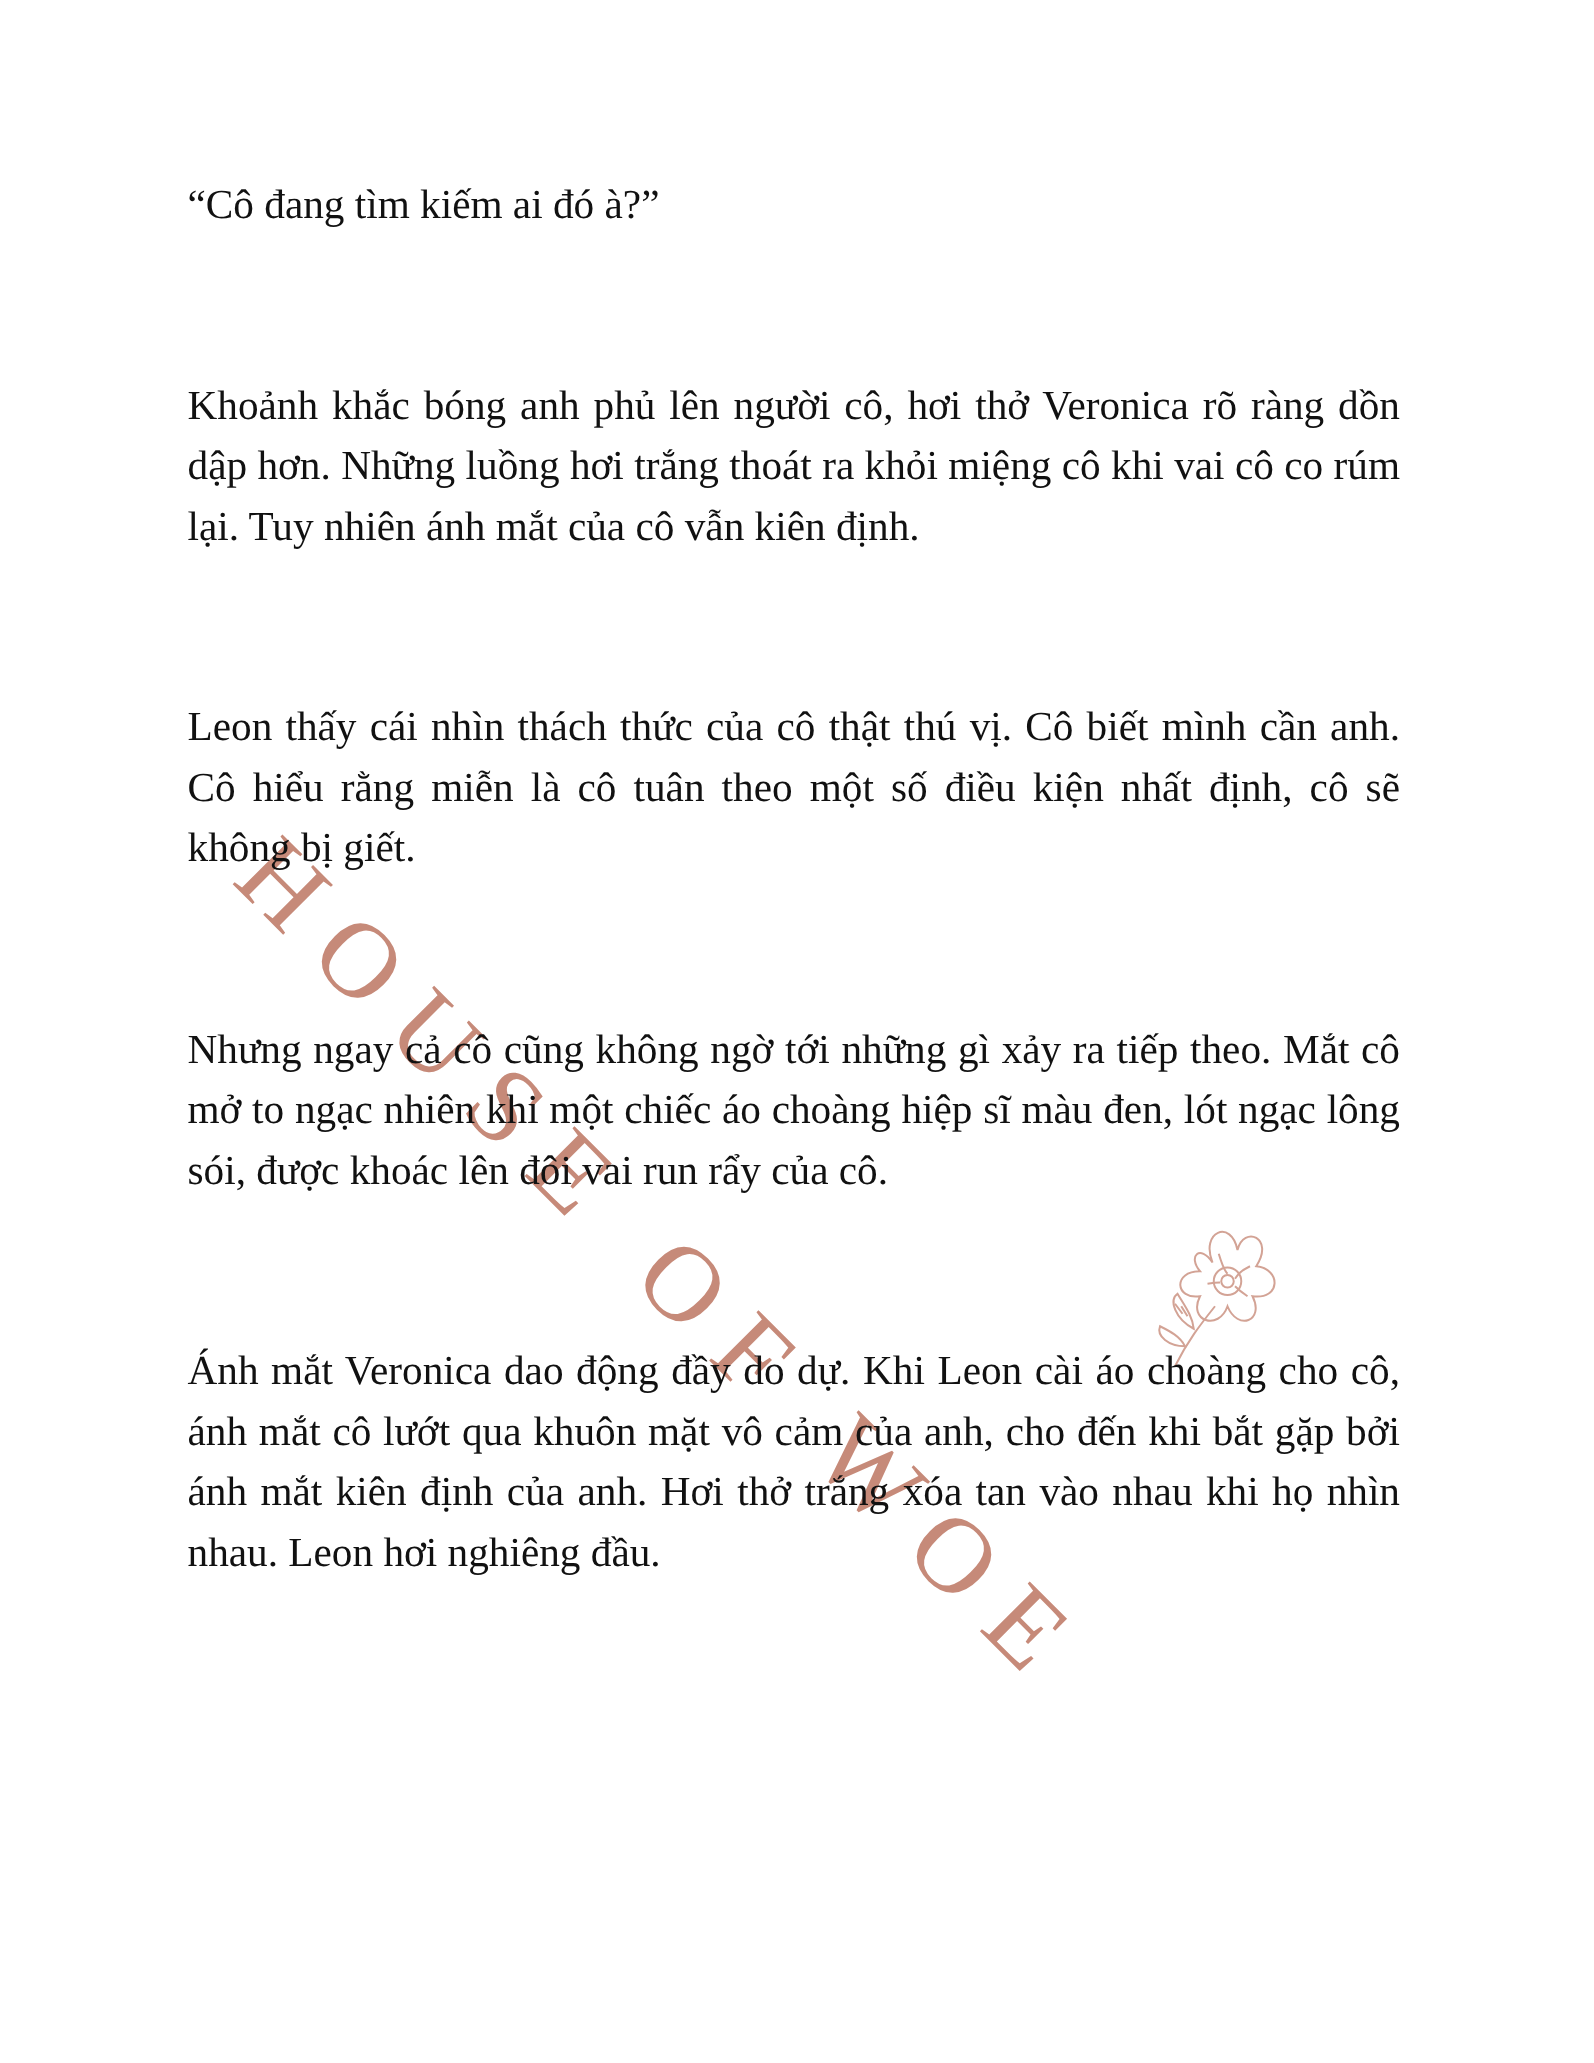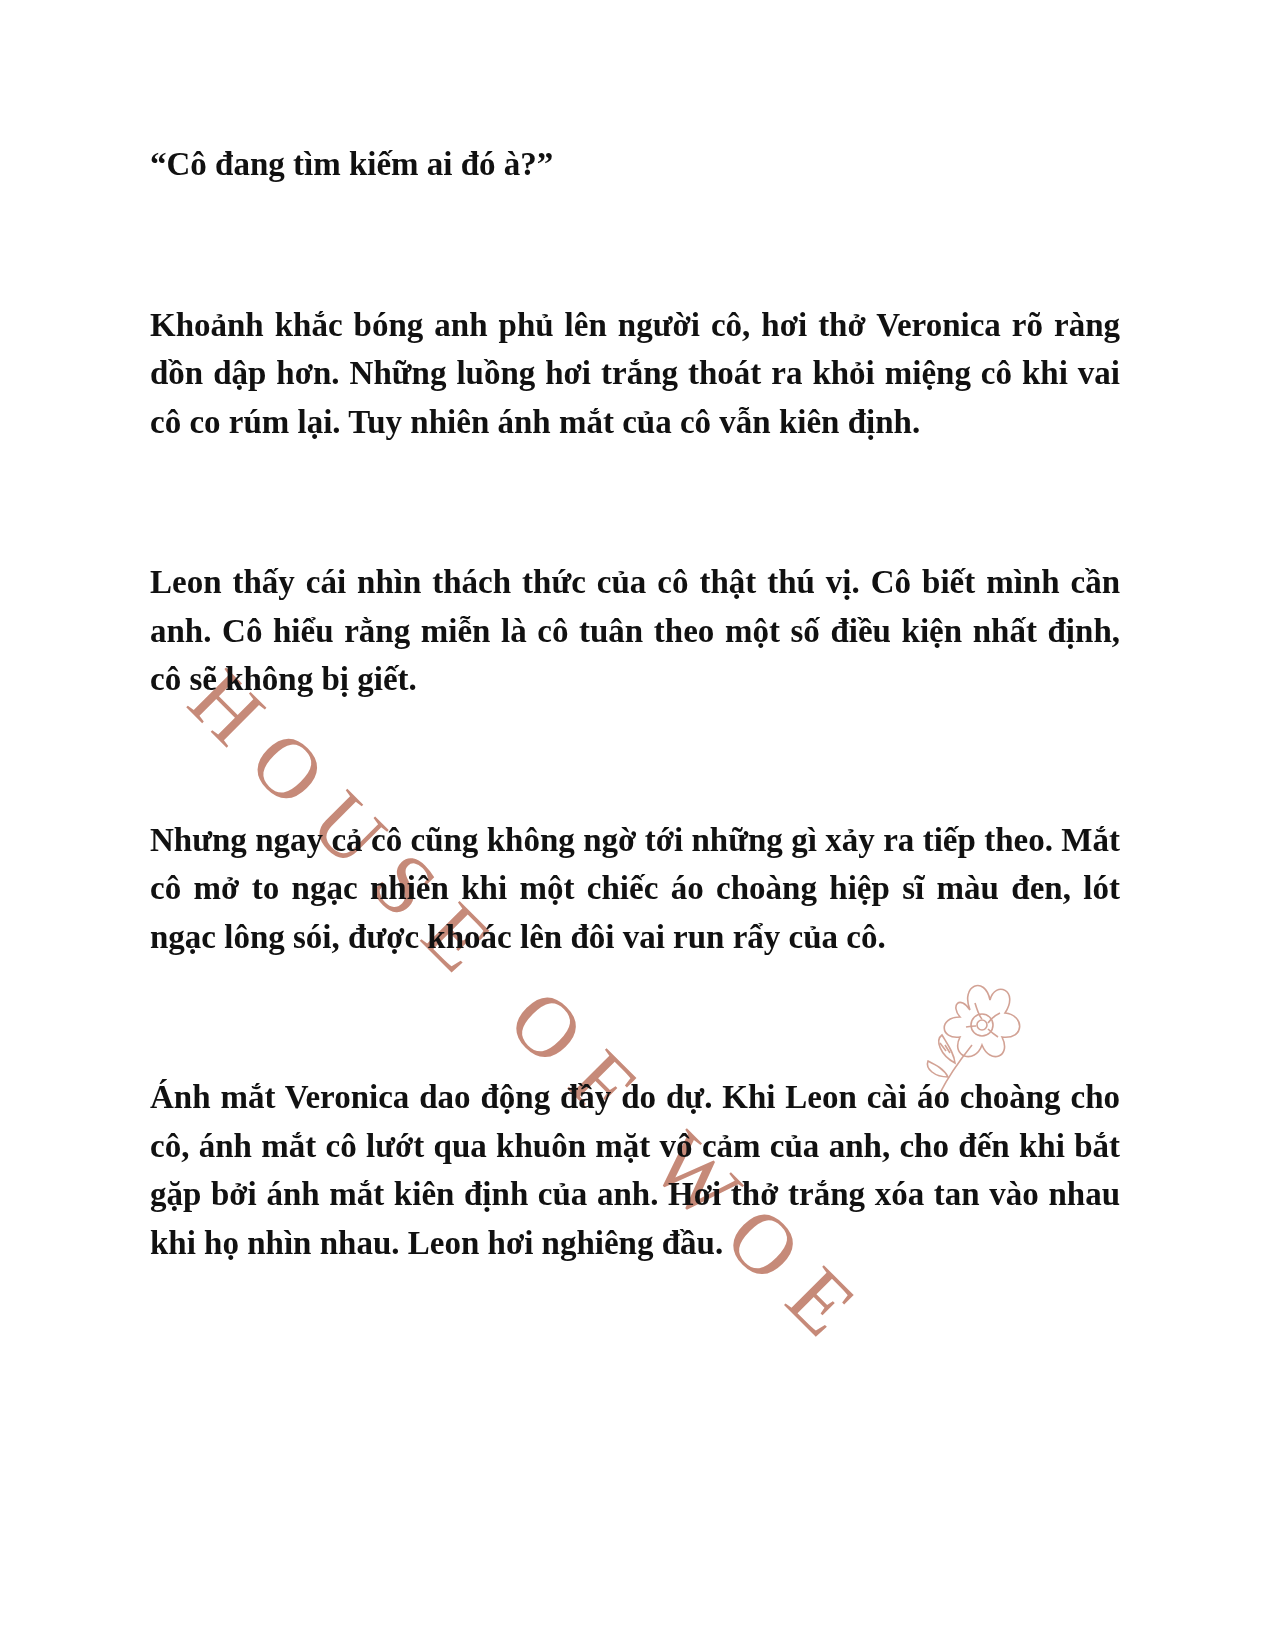--- a/index.html
+++ b/index.html
@@ -21,21 +21,20 @@
       width: 1275px;
       height: 1650px;
       background: #ffffff;
     }
     .content {
       position: absolute;
       left: 150px;
       top: 140px;
       width: 970px;
       z-index: 2;
-      font-weight: bold;
     }
     .para {
       margin: 0;
       font-size: 33px;
       line-height: 48.5px;
       text-align: justify;
       text-align-last: left;
     }
     .para + .para {
       margin-top: 112px;

